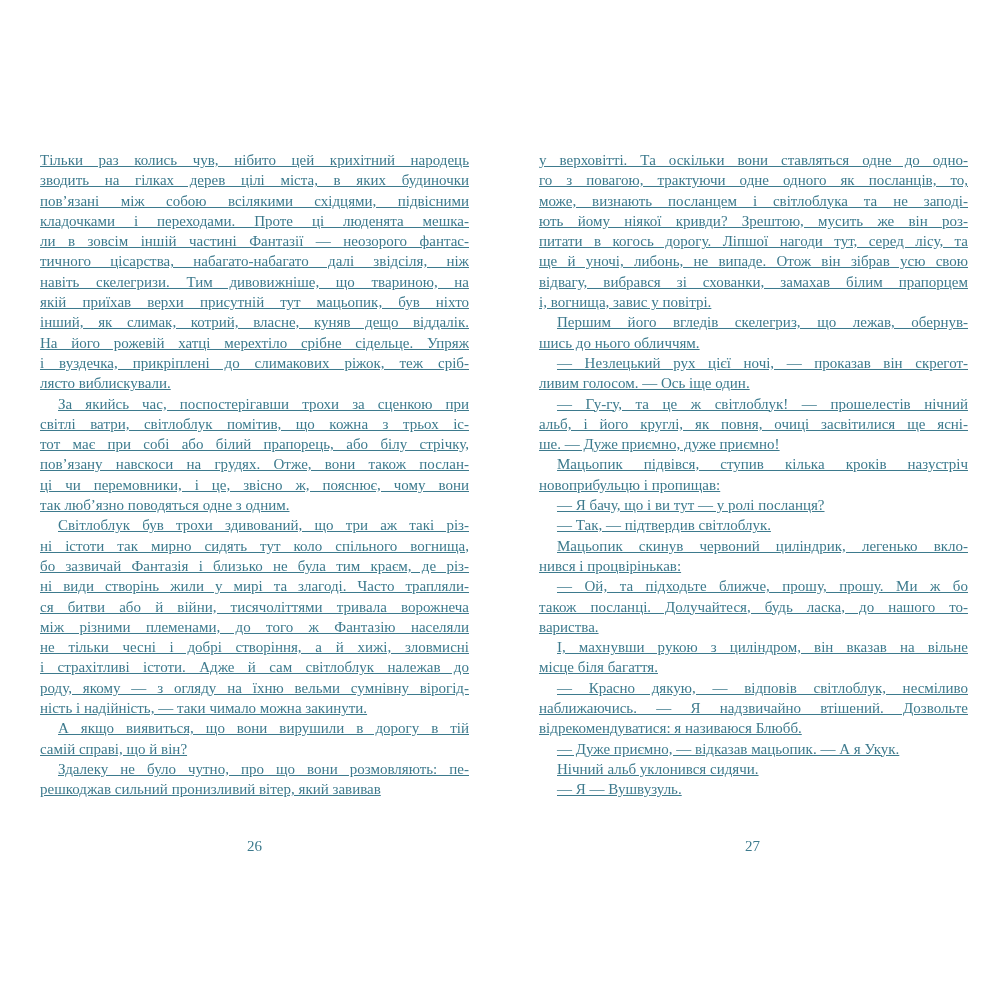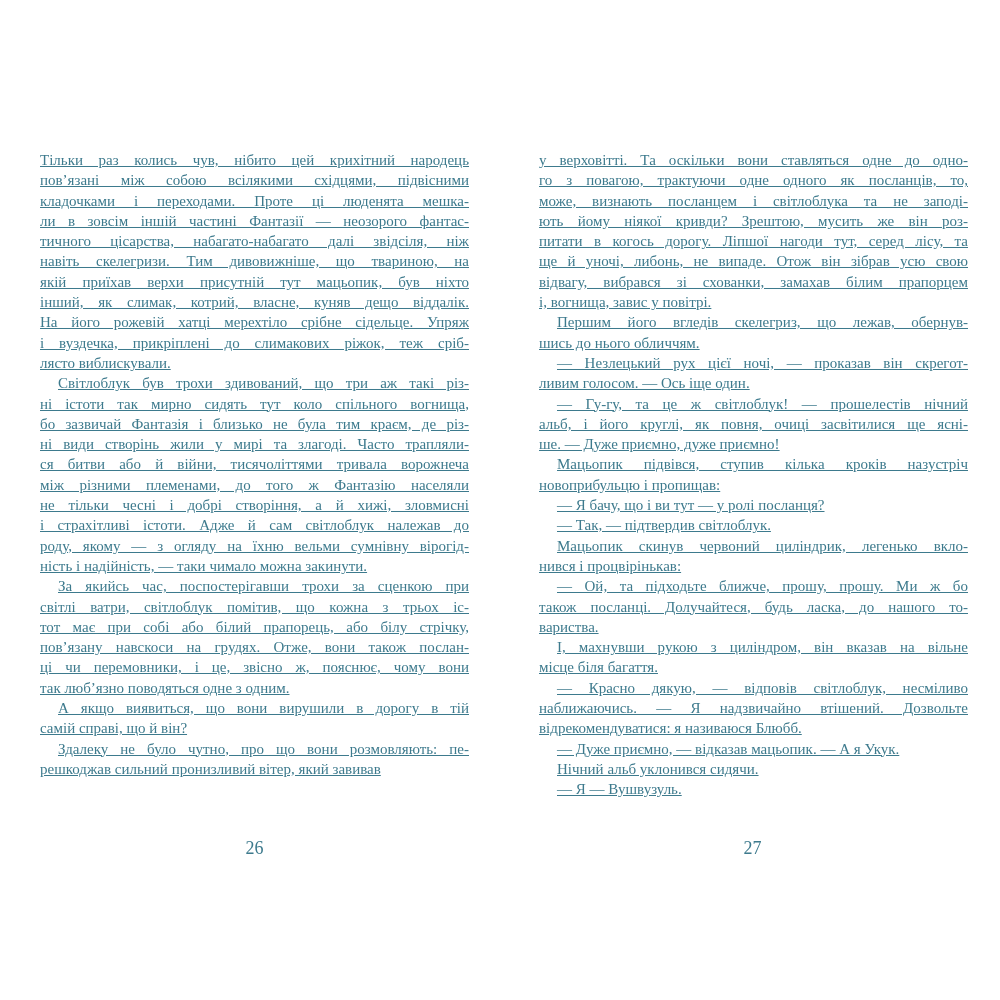--- a/index.html
+++ b/index.html
@@ -41,65 +41,66 @@
     text-align-last: left;
   }
   .line.indent {
     text-indent: 18px;
   }
   .page-number {
     position: absolute;
     top: 838px;
     width: 429px;
     text-align: center;
-    font-size: 18px;
+    font-size: 15px;
     color: var(--text-color, #3d7a8d);
     font-variant-numeric: oldstyle-nums;
   }
   .page-number.left  { left: 40px; }
   .page-number.right { left: 538px; }
 </style>
 </head>
 <body>
 
 <div class="book-spread">
 
   <div class="page-text left" id="left-page-text">
       <div class="para">
         <div class="line">Тільки раз колись чув, нібито цей крихітний народець</div>
+        <div class="line">зводить на гілках дерев цілі міста, в яких будиночки</div>
         <div class="line">пов’язані між собою всілякими східцями, підвісними</div>
         <div class="line">кладочками і переходами. Проте ці люденята мешка-</div>
         <div class="line">ли в зовсім іншій частині Фантазії — неозорого фантас-</div>
         <div class="line">тичного цісарства, набагато-набагато далі звідсіля, ніж</div>
         <div class="line">навіть скелегризи. Тим дивовижніше, що твариною, на</div>
         <div class="line">якій приїхав верхи присутній тут мацьопик, був ніхто</div>
         <div class="line">інший, як слимак, котрий, власне, куняв дещо віддалік.</div>
         <div class="line">На його рожевій хатці мерехтіло срібне сідельце. Упряж</div>
         <div class="line">і вуздечка, прикріплені до слимакових ріжок, теж сріб-</div>
         <div class="line last">лясто виблискували.</div>
       </div>
       <div class="para">
+        <div class="line indent">За якийсь час, поспостерігавши трохи за сценкою при</div>
+        <div class="line">світлі ватри, світлоблук помітив, що кожна з трьох іс-</div>
+        <div class="line">тот має при собі або білий прапорець, або білу стрічку,</div>
+        <div class="line">пов’язану навскоси на грудях. Отже, вони також послан-</div>
+        <div class="line">ці чи перемовники, і це, звісно ж, пояснює, чому вони</div>
+        <div class="line last">так люб’язно поводяться одне з одним.</div>
+      </div>
+      <div class="para">
         <div class="line indent">Світлоблук був трохи здивований, що три аж такі різ-</div>
         <div class="line">ні істоти так мирно сидять тут коло спільного вогнища,</div>
         <div class="line">бо зазвичай Фантазія і близько не була тим краєм, де різ-</div>
         <div class="line">ні види створінь жили у мирі та злагоді. Часто трапляли-</div>
         <div class="line">ся битви або й війни, тисячоліттями тривала ворожнеча</div>
         <div class="line">між різними племенами, до того ж Фантазію населяли</div>
         <div class="line">не тільки чесні і добрі створіння, а й хижі, зловмисні</div>
         <div class="line">і страхітливі істоти. Адже й сам світлоблук належав до</div>
         <div class="line">роду, якому — з огляду на їхню вельми сумнівну вірогід-</div>
         <div class="line last">ність і надійність, — таки чимало можна закинути.</div>
-      </div>
-      <div class="para">
-        <div class="line indent">За якийсь час, поспостерігавши трохи за сценкою при</div>
-        <div class="line">світлі ватри, світлоблук помітив, що кожна з трьох іс-</div>
-        <div class="line">тот має при собі або білий прапорець, або білу стрічку,</div>
-        <div class="line">пов’язану навскоси на грудях. Отже, вони також послан-</div>
-        <div class="line">ці чи перемовники, і це, звісно ж, пояснює, чому вони</div>
-        <div class="line last">так люб’язно поводяться одне з одним.</div>
       </div>
       <div class="para">
         <div class="line indent">А якщо виявиться, що вони вирушили в дорогу в тій</div>
         <div class="line last">самій справі, що й він?</div>
       </div>
       <div class="para">
         <div class="line indent">Здалеку не було чутно, про що вони розмовляють: пе-</div>
         <div class="line last">решкоджав сильний пронизливий вітер, який завивав</div>
       </div>
     </div>

